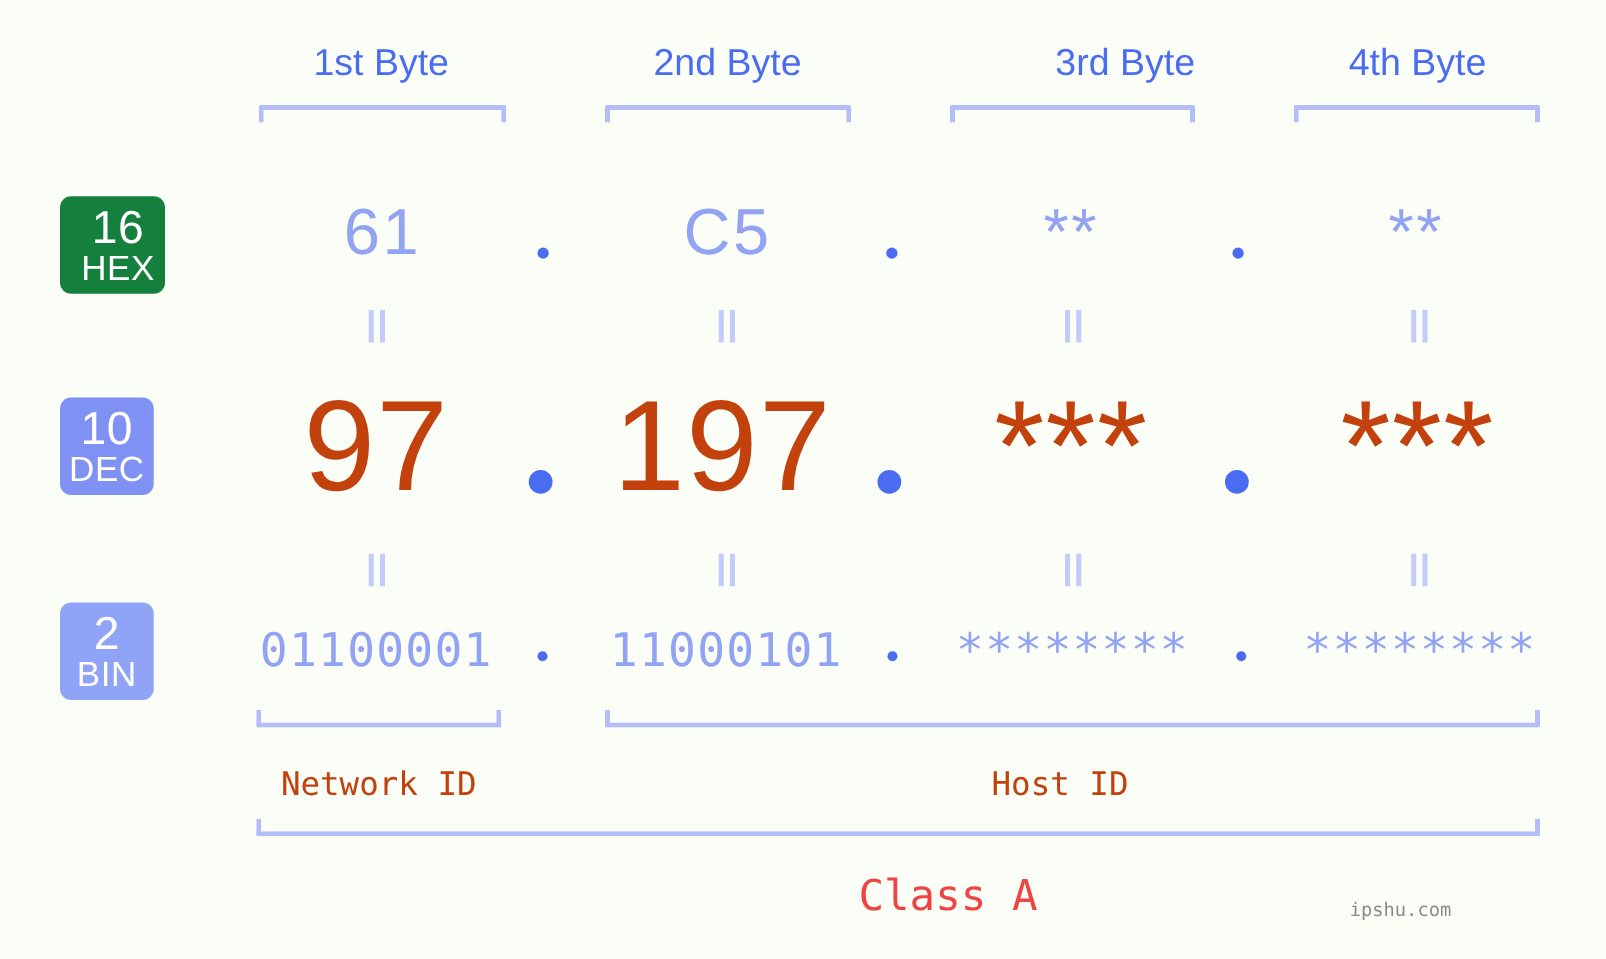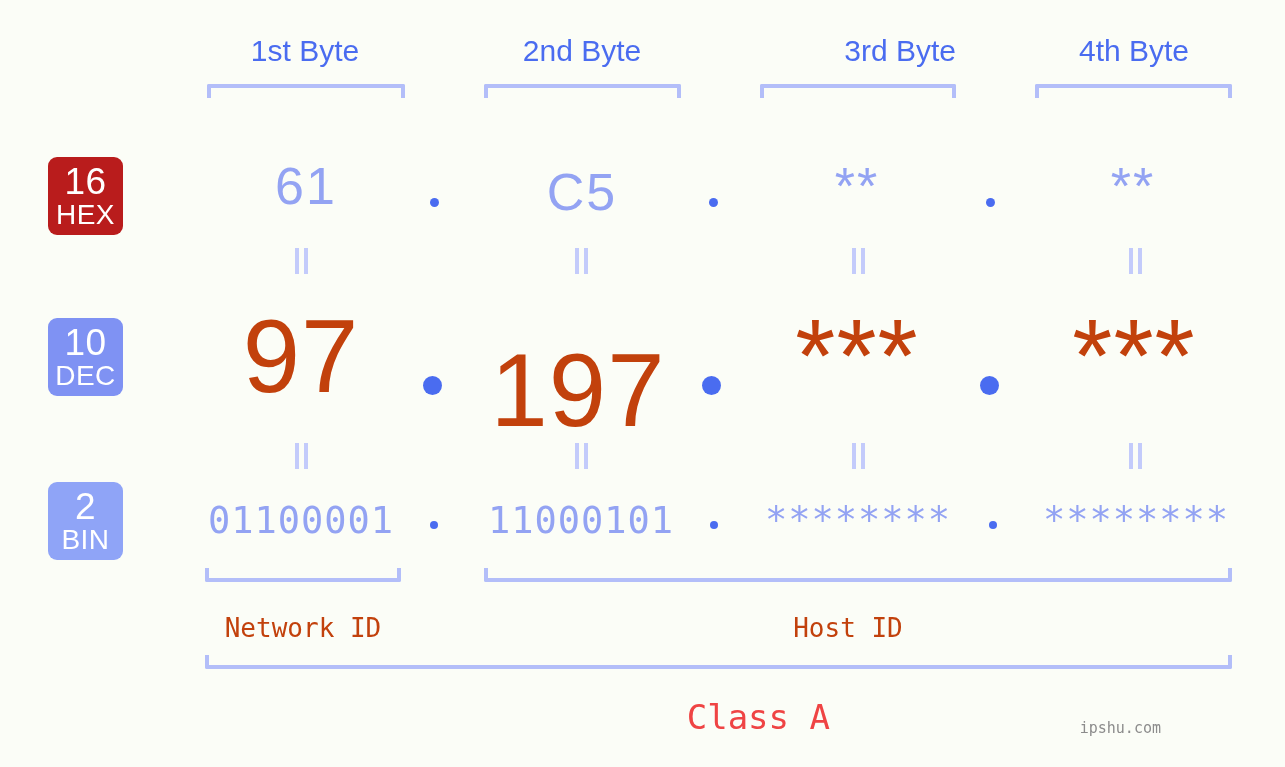--- a/index.html
+++ b/index.html
@@ -174,29 +174,29 @@
   </div>
   <div class="byte-header" style="left:1035px; top:34px; width:198px;">
     <span>4th Byte</span>
   </div>
 
   <div class="bracket" style="left:207px; top:84px; width:198px;"></div>
   <div class="bracket" style="left:484px; top:84px; width:197px;"></div>
   <div class="bracket" style="left:760px; top:84px; width:196px;"></div>
   <div class="bracket" style="left:1035px; top:84px; width:197px;"></div>
 
-  <div class="badge" style="left:48px; top:157px; background:#b91c1c;">
+  <div class="badge" style="left:48px; top:157px; background:#15803d;padding-left:9px;">
     <span class="num">16</span>
     <span class="lab">HEX</span>
   </div>
 
   <div class="row-hex">
     <div class="cell" style="left:206px; top:160px; width:200px;">61</div>
     <div class="dot dot-hex" style="left:430px; top:198px;"></div>
-    <div class="cell" style="left:483px; top:166px; width:198px;">C5</div>
+    <div class="cell" style="left:483px; top:160px; width:198px;">C5</div>
     <div class="dot dot-hex" style="left:709px; top:198px;"></div>
     <div class="cell" style="left:759px; top:160px; width:196px;">**</div>
     <div class="dot dot-hex" style="left:986px; top:198px;"></div>
     <div class="cell" style="left:1034px; top:160px; width:198px;">**</div>
   </div>
 
   <div class="eqmark" style="left:294px; top:248px;">
     <i class="a"></i>
       <i class="b"></i>
   </div>
@@ -214,21 +214,21 @@
   </div>
 
   <div class="badge" style="left:48px; top:318px; background:#7f92f3;">
     <span class="num">10</span>
     <span class="lab">DEC</span>
   </div>
 
   <div class="row-dec">
     <div class="cell" style="left:196px; top:305px; width:210px;">97</div>
     <div class="dot dot-dec" style="left:423px; top:376px;"></div>
-    <div class="cell" style="left:473px; top:305px; width:210px;margin-top:34px;">197</div>
+    <div class="cell" style="left:473px; top:305px; width:210px;">197</div>
     <div class="dot dot-dec" style="left:702px; top:376px;"></div>
     <div class="cell" style="left:752px; top:305px; width:210px;">***</div>
     <div class="dot dot-dec" style="left:980px; top:376px;"></div>
     <div class="cell" style="left:1029px; top:305px; width:210px;">***</div>
   </div>
 
   <div class="eqmark" style="left:294px; top:443px;">
     <i class="a"></i>
       <i class="b"></i>
   </div>

